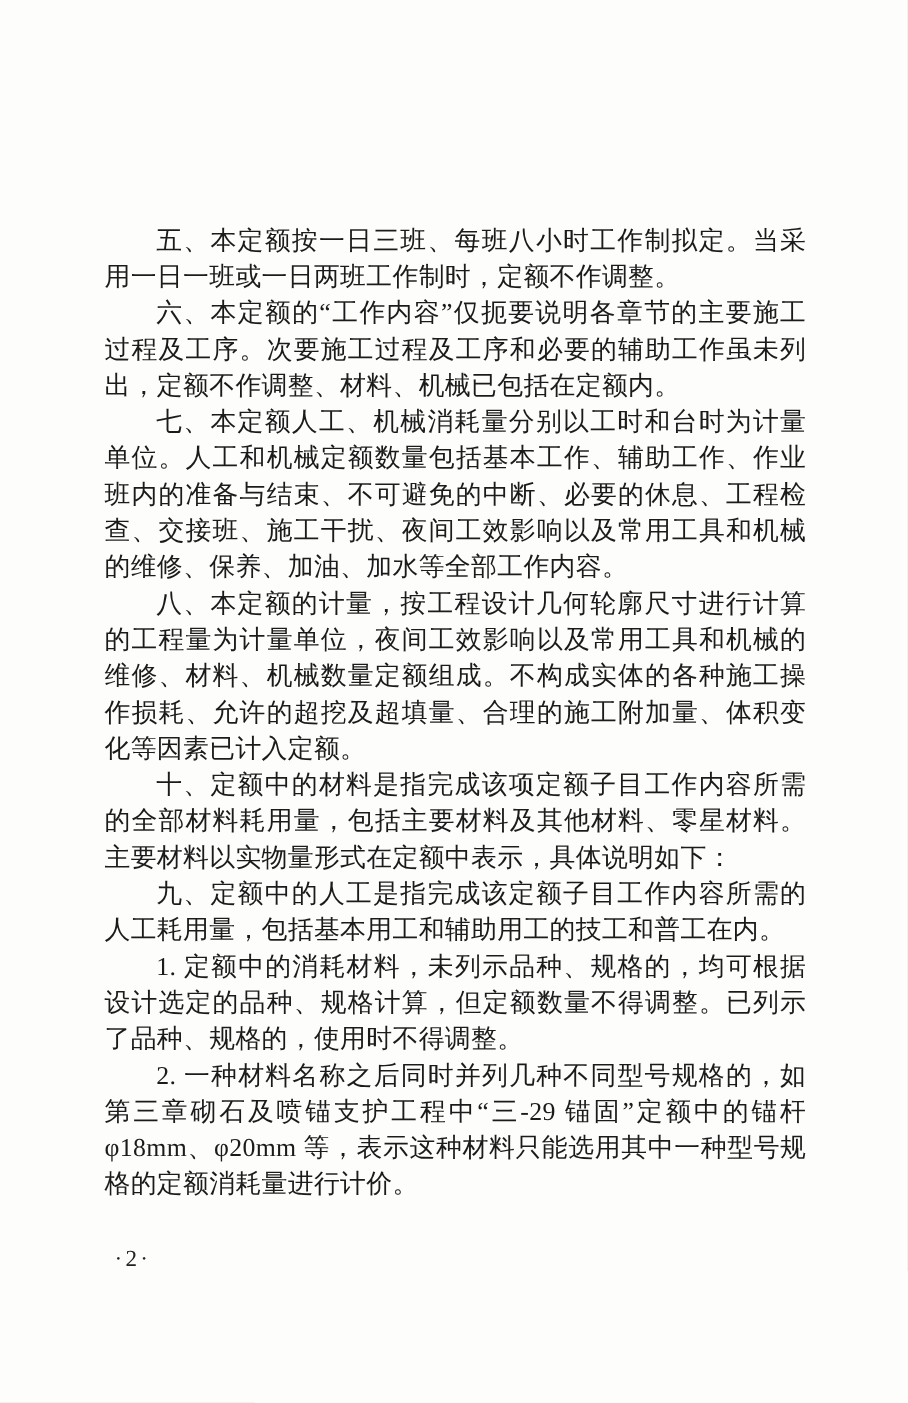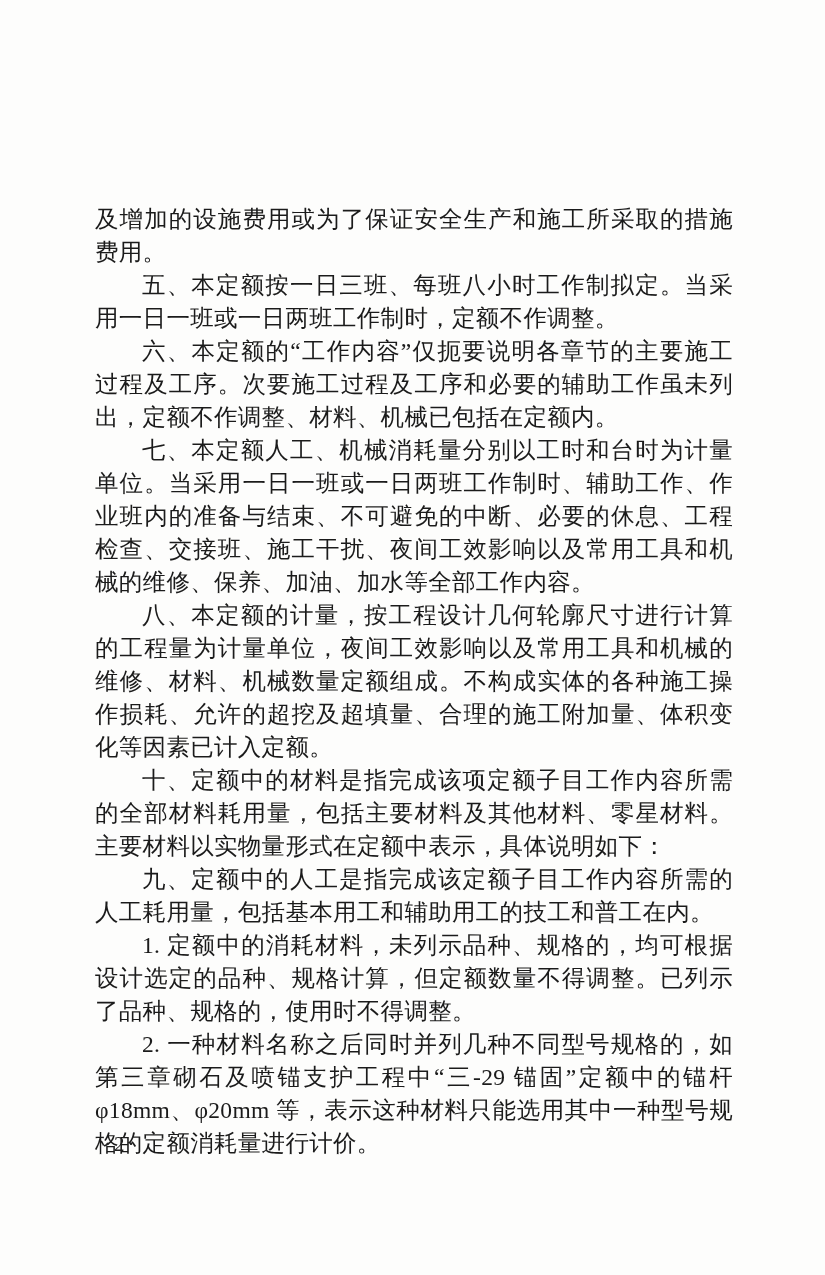--- a/index.html
+++ b/index.html
@@ -42,24 +42,23 @@
     font-size: 21px;
     letter-spacing: 3px;
     color: #222;
   }
 </style>
 </head>
 <body>
 
 <div class="page">
   <div class="text-block">
-    <p class="para no-indent">及增加的设施费用或为了保证安全生产和施工所采取的措施费用。</p>
     <p class="para">五、本定额按一日三班、每班八小时工作制拟定。当采用一日一班或一日两班工作制时，定额不作调整。</p>
     <p class="para">六、本定额的“工作内容”仅扼要说明各章节的主要施工过程及工序。次要施工过程及工序和必要的辅助工作虽未列出，定额不作调整、材料、机械已包括在定额内。</p>
-    <p class="para">七、本定额人工、机械消耗量分别以工时和台时为计量单位。当采用一日一班或一日两班工作制时、辅助工作、作业班内的准备与结束、不可避免的中断、必要的休息、工程检查、交接班、施工干扰、夜间工效影响以及常用工具和机械的维修、保养、加油、加水等全部工作内容。</p>
+    <p class="para">七、本定额人工、机械消耗量分别以工时和台时为计量单位。人工和机械定额数量包括基本工作、辅助工作、作业班内的准备与结束、不可避免的中断、必要的休息、工程检查、交接班、施工干扰、夜间工效影响以及常用工具和机械的维修、保养、加油、加水等全部工作内容。</p>
     <p class="para">八、本定额的计量，按工程设计几何轮廓尺寸进行计算的工程量为计量单位，夜间工效影响以及常用工具和机械的维修、材料、机械数量定额组成。不构成实体的各种施工操作损耗、允许的超挖及超填量、合理的施工附加量、体积变化等因素已计入定额。</p>
     <p class="para">十、定额中的材料是指完成该项定额子目工作内容所需的全部材料耗用量，包括主要材料及其他材料、零星材料。主要材料以实物量形式在定额中表示，具体说明如下：</p>
     <p class="para">九、定额中的人工是指完成该定额子目工作内容所需的人工耗用量，包括基本用工和辅助用工的技工和普工在内。</p>
     <p class="para">1. 定额中的消耗材料，未列示品种、规格的，均可根据设计选定的品种、规格计算，但定额数量不得调整。已列示了品种、规格的，使用时不得调整。</p>
     <p class="para">2. 一种材料名称之后同时并列几种不同型号规格的，如第三章砌石及喷锚支护工程中“三-29 锚固”定额中的锚杆 φ18mm、φ20mm 等，表示这种材料只能选用其中一种型号规格的定额消耗量进行计价。</p>
   </div>
   <div class="page-number">·2·</div>
 </div>
 
 </body></html>

